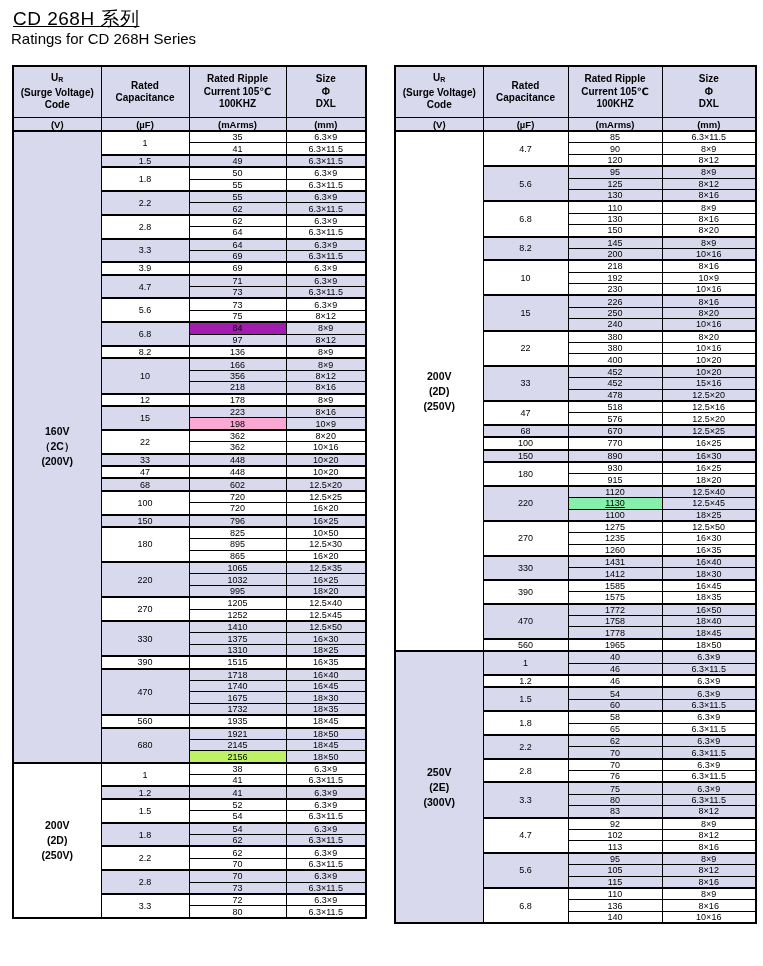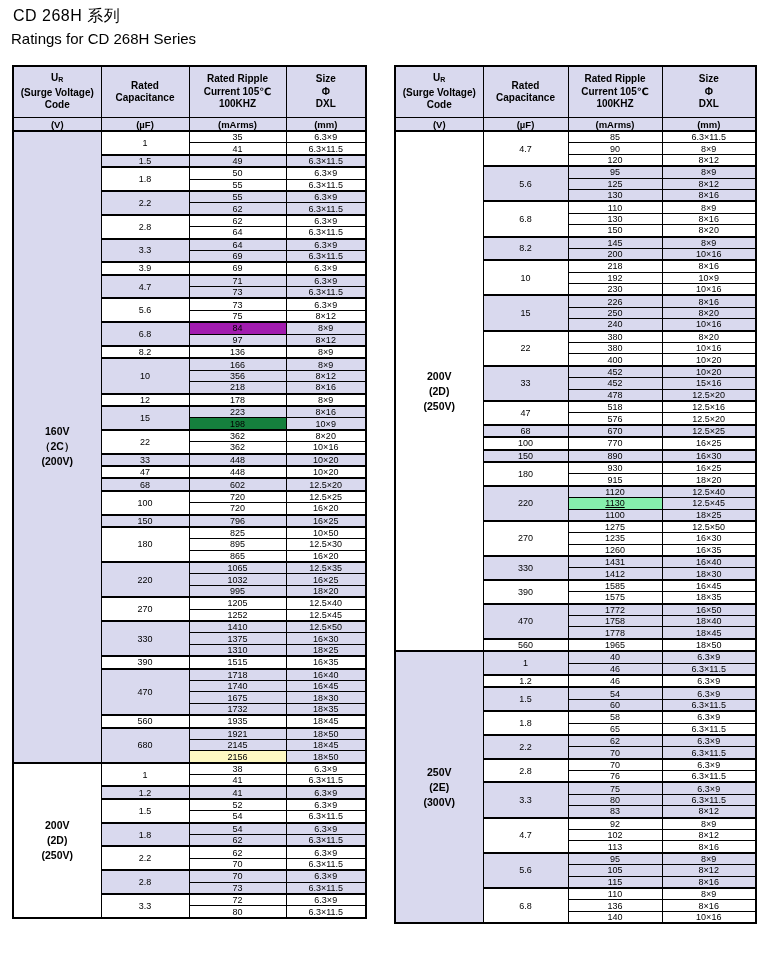--- a/index.html
+++ b/index.html
@@ -1,21 +1,21 @@
 <!DOCTYPE html>
 <html><head>
 <meta charset="utf-8">
 <style>
   html,body{margin:0;padding:0;}
   body{
     width:763px;height:966px;background:#ffffff;position:relative;
     font-family:"Liberation Sans","DejaVu Sans",sans-serif;color:#000;
   }
   .title{
-    position:absolute;left:13px;top:6px;font-size:16px;letter-spacing:0.5px;
+    position:absolute;left:13px;top:6px;font-size:19px;letter-spacing:0.5px;text-decoration:underline;
   }
   .subtitle{
     position:absolute;left:11px;top:30px;font-size:15px;
   }
   table.ratings{
     position:absolute;border-collapse:collapse;table-layout:fixed;
     border:2px solid #000;background:#fff;
   }
   #t0{left:12px;top:65px;width:353px;}
   #t1{left:394px;top:65px;width:361px;}
@@ -165,21 +165,21 @@
         <td rowspan="1">12</td>
         <td>178</td>
         <td>8×9</td>
       </tr>
       <tr class="group-start">
         <td rowspan="2" style="background: rgb(217, 217, 238);">15</td>
         <td style="background: rgb(217, 217, 238);">223</td>
         <td style="background: rgb(217, 217, 238);">8×16</td>
       </tr>
       <tr>
-        <td style="background: #15803d;">198</td>
+        <td style="background: #f9a8d4;">198</td>
         <td style="background: rgb(217, 217, 238);">10×9</td>
       </tr>
       <tr class="group-start">
         <td rowspan="2">22</td>
         <td>362</td>
         <td>8×20</td>
       </tr>
       <tr>
         <td>362</td>
         <td>10×16</td>
@@ -291,21 +291,21 @@
       <tr class="group-start">
         <td rowspan="3" style="background: rgb(217, 217, 238);">680</td>
         <td style="background: rgb(217, 217, 238);">1921</td>
         <td style="background: rgb(217, 217, 238);">18×50</td>
       </tr>
       <tr>
         <td style="background: rgb(217, 217, 238);">2145</td>
         <td style="background: rgb(217, 217, 238);">18×45</td>
       </tr>
       <tr>
-        <td style="background: #fef9c3;">2156</td>
+        <td style="background: #bef264;">2156</td>
         <td style="background: rgb(217, 217, 238);">18×50</td>
       </tr>
       <tr class="group-start section-start">
         <td class="voltage" rowspan="13">200V<br>(2D)<br>(250V)</td>
         <td rowspan="2">1</td>
         <td>38</td>
         <td>6.3×9</td>
       </tr>
       <tr>
         <td>41</td>

